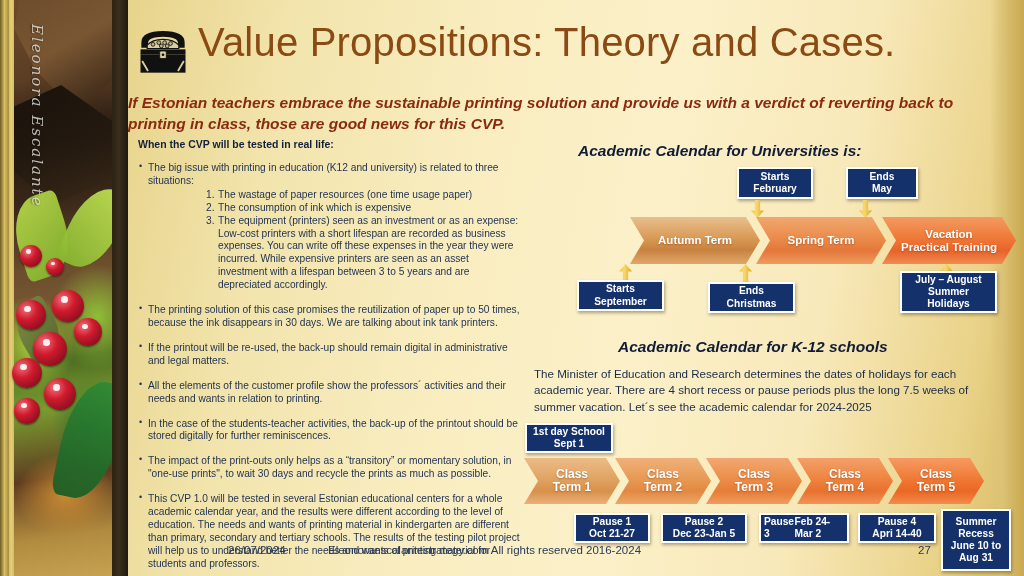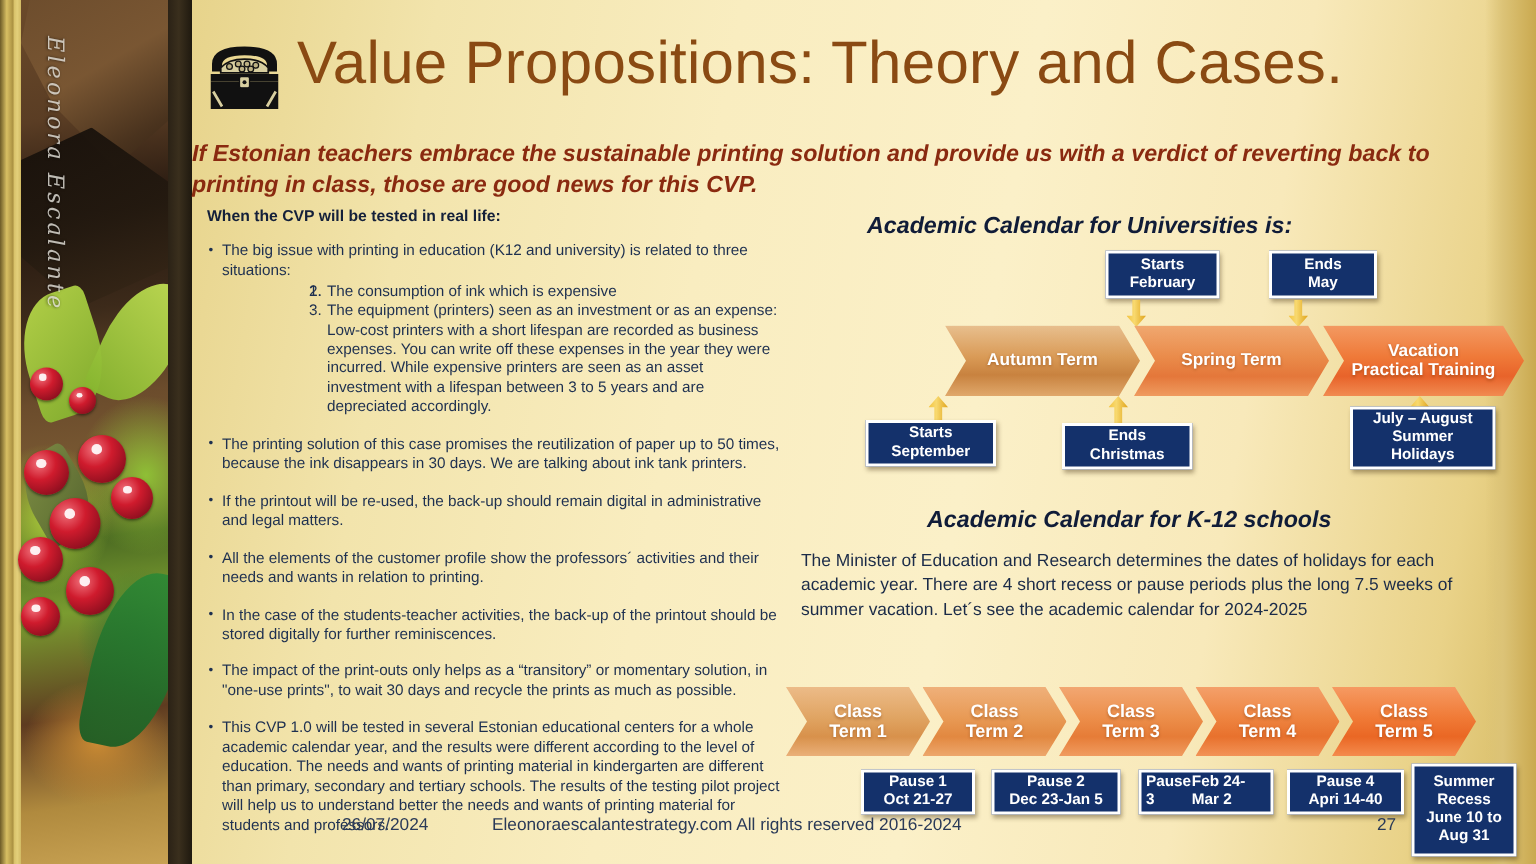--- a/index.html
+++ b/index.html
@@ -169,21 +169,21 @@
   </div>
   <div id="subtitle">If Estonian teachers embrace the sustainable printing solution and provide us with a verdict of reverting back to printing in class, those are good news for this CVP.</div>
 
   <div id="leftcol">
     <div id="lc-head">When the CVP will be tested in real life:</div>
 
     <ul class="bul">
       <li>
         <span>The big issue with printing in education (K12 and university) is related to three situations:</span>
         <ol class="num">
-          <li><span class="n">1.</span></li>
+          <li><span class="n">1.</span><span>The wastage of paper resources (one time usage paper)</span></li>
           <li><span class="n">2.</span><span>The consumption of ink which is expensive</span></li>
           <li><span class="n">3.</span><span>The equipment (printers) seen as an investment or as an expense: Low-cost printers with a short lifespan are recorded as business expenses. You can write off these expenses in the year they were incurred. While expensive printers are seen as an asset investment with a lifespan between 3 to 5 years and are depreciated accordingly.</span></li>
         </ol>
       </li>
       <li><span>The printing solution of this case promises the reutilization of paper up to 50 times, because the ink disappears in 30 days. We are talking about ink tank printers.</span></li>
       <li><span>If the printout will be re-used, the back-up should remain digital in administrative and legal matters.</span></li>
       <li><span>All the elements of the customer profile show the professors´ activities and their needs and wants in relation to printing.</span></li>
       <li><span>In the case of the students-teacher activities, the back-up of the printout should be stored digitally for further reminiscences.</span></li>
       <li><span>The impact of the print-outs only helps as a “transitory” or momentary solution, in "one-use prints", to wait 30 days and recycle the prints as much as possible.</span></li>
       <li><span>This CVP 1.0 will be tested in several Estonian educational centers for a whole academic calendar year, and the results were different according to the level of education. The needs and wants of printing material in kindergarten are different than primary, secondary and tertiary schools. The results of the testing pilot project will help us to understand better the needs and wants of printing material for students and professors.</span></li>
@@ -230,20 +230,24 @@
   </div>
   <div class="nbox" style="left:900px;top:271px;width:97px;height:42px;flex-direction:column;">
     <span>July – August</span>
     <span>Summer</span>
     <span>Holidays</span>
   </div>
 
   <div class="secTitle" id="k12Title">Academic Calendar for K-12 schools</div>
   <div id="k12Para">The Minister of Education and Research determines the dates of holidays for each academic year. There are 4 short recess or pause periods plus the long 7.5 weeks of summer vacation. Let´s see the academic calendar for 2024-2025</div>
 
+  <div class="nbox" style="left:525px;top:423px;width:88px;height:30px;flex-direction:column;">
+    <span>1st day School</span>
+    <span>Sept 1</span>
+  </div>
 
   <div class="chevRow" id="k12Row">
     <div class="chev k1 first">
         <span style="white-space:pre-line">Class
 Term 1</span>
       </div>
     <div class="chev k2">
         <span style="white-space:pre-line">Class
 Term 2</span>
       </div>

